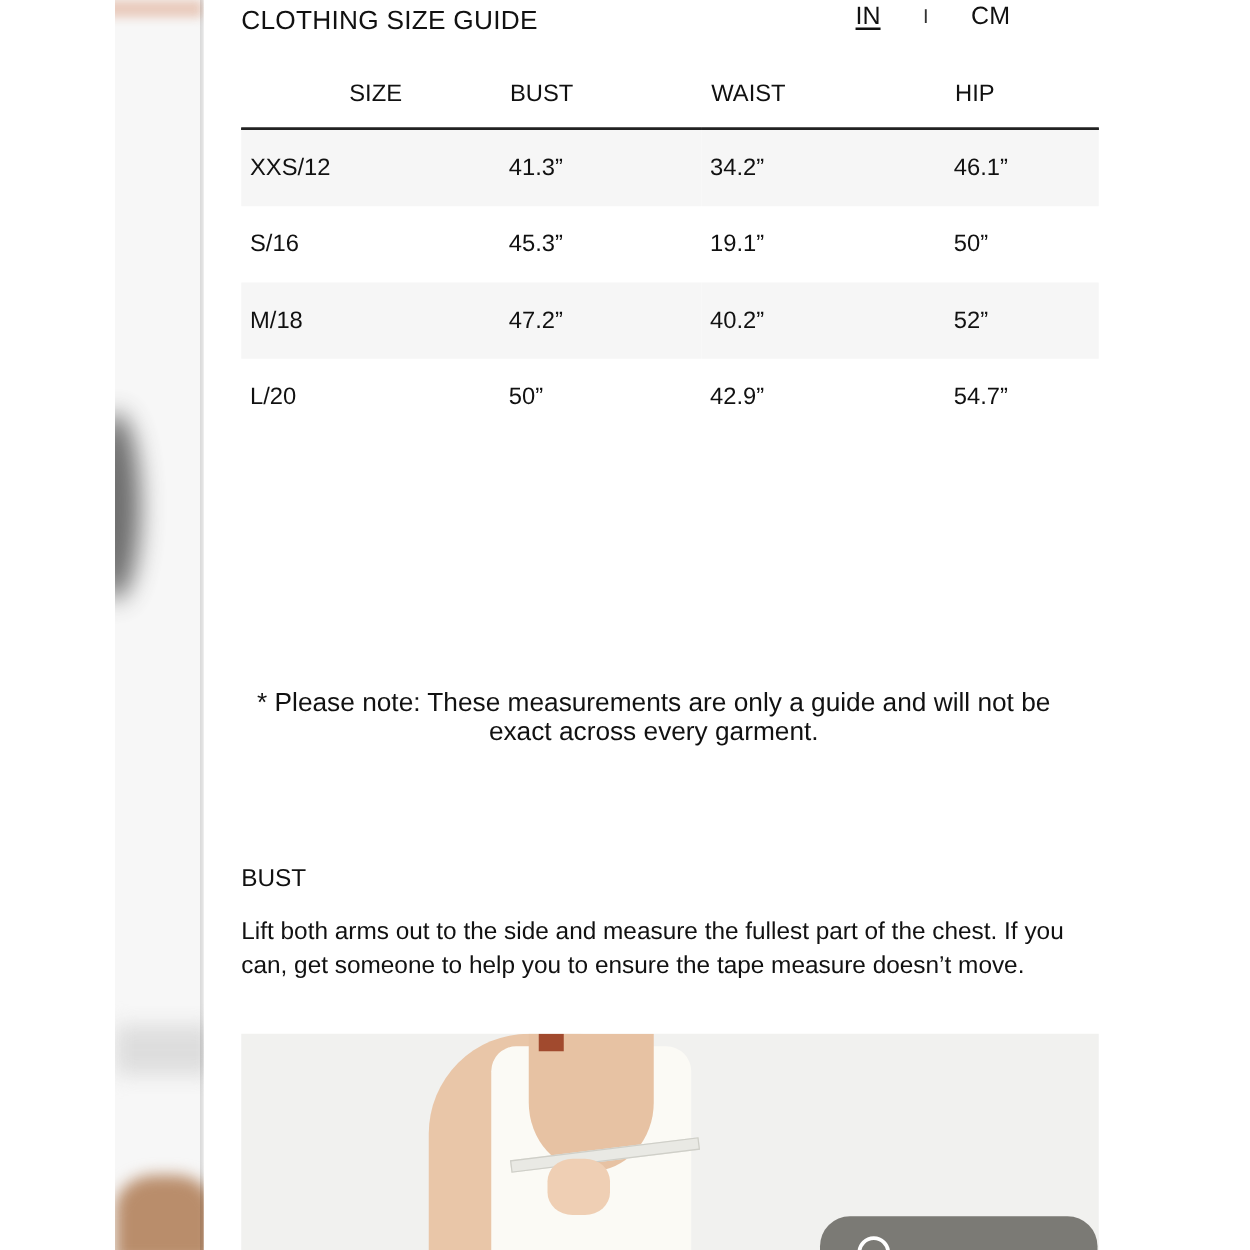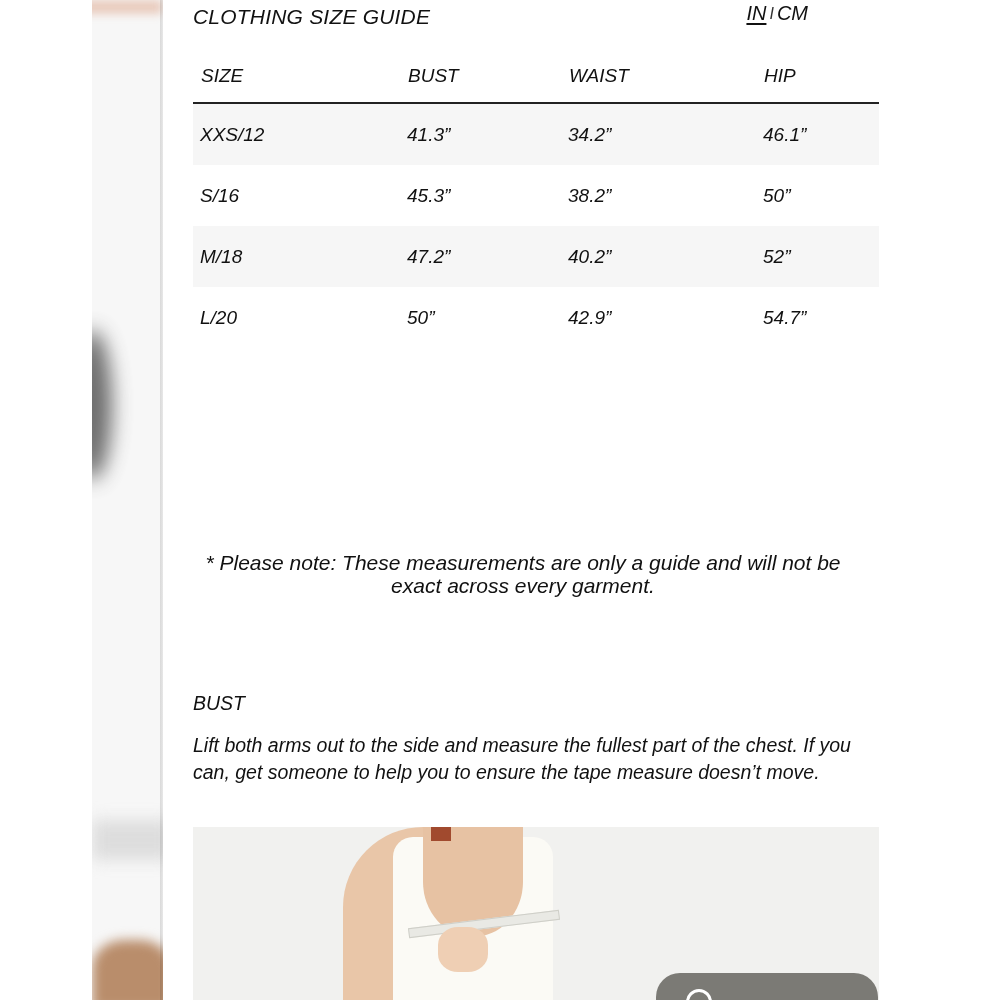--- a/index.html
+++ b/index.html
@@ -16,41 +16,41 @@
   }
   .backdrop .blob1 { position:absolute; left:-10px; top:0; width:80px; height:14px; background:#e9cbbd; filter:blur(4px); }
   .backdrop .blob2 { position:absolute; left:-20px; top:330px; width:40px; height:150px; background:#555; border-radius:50%; filter:blur(10px); opacity:.85; }
   .backdrop .blob3 { position:absolute; left:0; top:820px; width:80px; height:40px; background:#ddd; filter:blur(8px); }
   .backdrop .blob4 { position:absolute; left:0; top:940px; width:80px; height:70px; background:#b98d6b; border-radius:40% 40% 0 0; filter:blur(6px); }
   .panel-shadow {
     position:absolute; left:160px; top:0; width:6px; height:1000px;
     background:linear-gradient(to right, rgba(0,0,0,0.12), rgba(0,0,0,0));
   }
   .panel {
-    position:absolute; left:163px; top:0; width:766px; height:1000px; background:#fff;font-style:italic;
+    position:absolute; left:163px; top:0; width:766px; height:1000px; background:#fff;
   }
   .title {
     position:absolute; left:30px; top:5px; font-size:21px; font-weight:500; letter-spacing:0.2px;
   }
   .units {
-    position:absolute; right:121px; top:2px; font-size:20px; display:flex; gap:3px; align-items:center;
+    position:absolute; right:121px; top:2px; font-size:20px; display:flex; gap:34px; align-items:center;
   }
   .units .active { text-decoration:underline; text-underline-offset:3px; cursor:pointer; }
   .units .sep { font-size:16px; color:#333; }
   .units .cm { cursor:pointer; }
   table {
     position:absolute; left:30px; top:50px; width:686px; border-collapse:collapse;
   }
   thead th {
     text-align:left; font-weight:400; font-size:19px; height:52px; padding:0 0 0 8px;
     border-bottom:2px solid #222;
   }
   tbody td { font-size:19px; height:61px; padding:0 0 0 7px; }
   tbody tr:nth-child(odd) td { background:#f6f6f6; }
-  .col-size { width:199px; }
+  .col-size { width:199px;text-align:center; }
   .col-bust { width:153px; }
   .col-waist { width:187px; }
   .note {
     position:absolute; left:30px; top:551px; width:660px; font-size:21px; line-height:23px;text-align:center;
   }
   .howto { position:absolute; left:30px; top:642px; font-size:21px; }
   .bust-h { position:absolute; left:30px; top:692px; font-size:19.5px; }
   .bust-p { position:absolute; left:30px; top:732px; width:700px; font-size:19.5px; line-height:27px; }
   .photo {
     position:absolute; left:30px; top:827px; width:686px; height:173px; background:#f1f1ef; overflow:hidden;
@@ -105,21 +105,21 @@
     <tbody>
       <tr>
         <td>XXS/12</td>
         <td>41.3”</td>
         <td>34.2”</td>
         <td>46.1”</td>
       </tr>
       <tr>
         <td>S/16</td>
         <td>45.3”</td>
-        <td>38.2”</td>
+        <td>19.1”</td>
         <td>50”</td>
       </tr>
       <tr>
         <td>M/18</td>
         <td>47.2”</td>
         <td>40.2”</td>
         <td>52”</td>
       </tr>
       <tr>
         <td>L/20</td>

